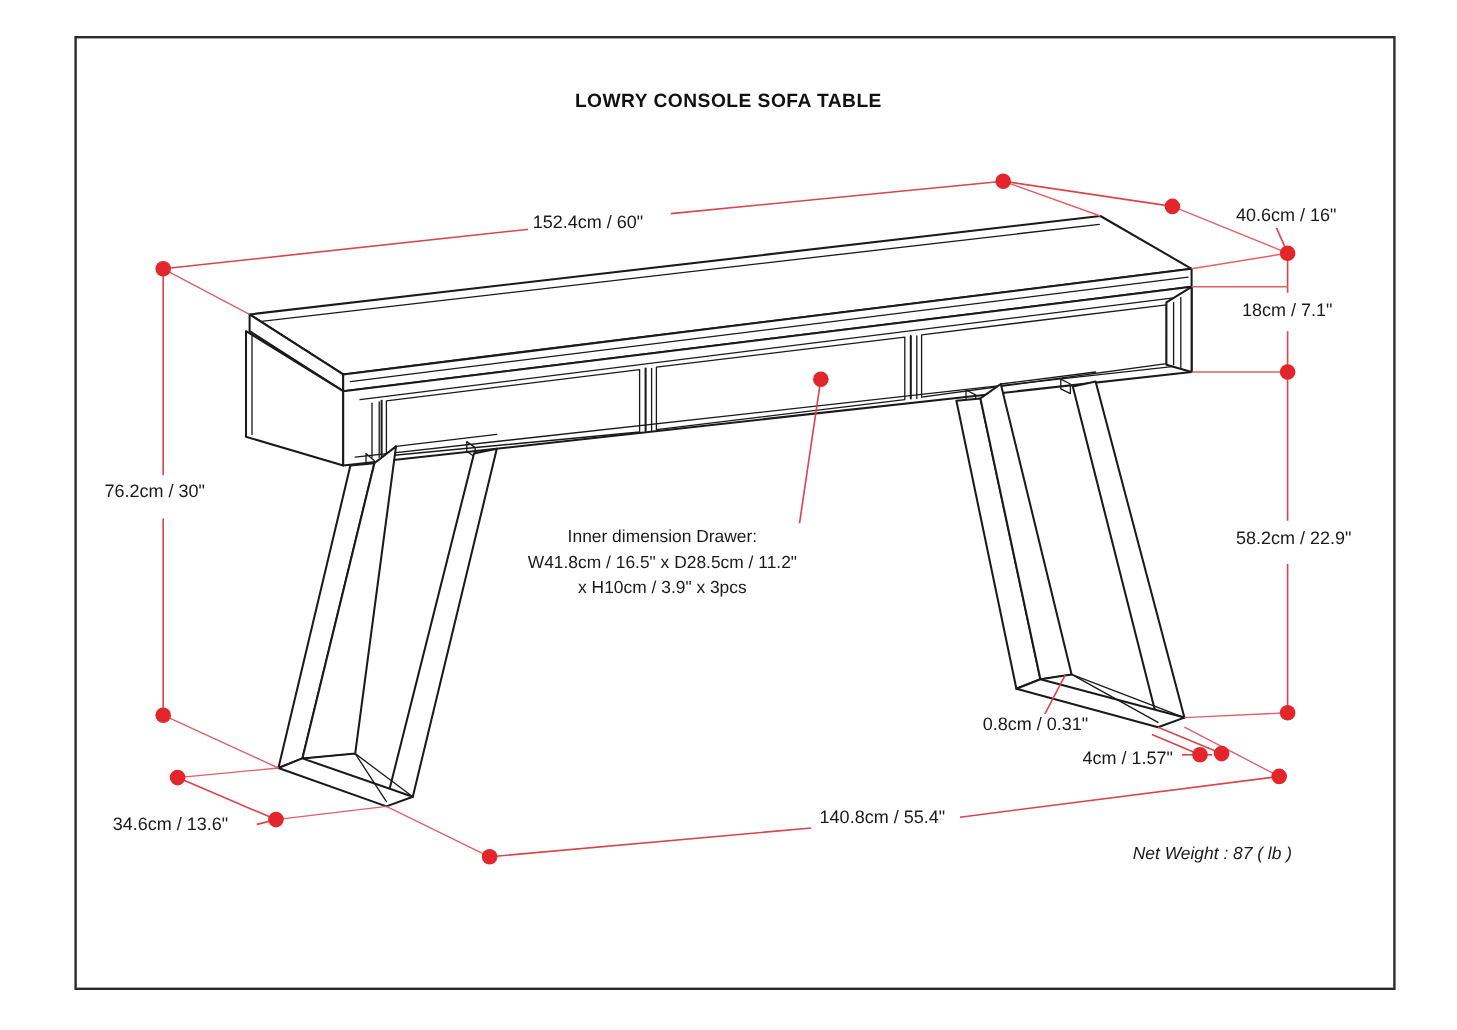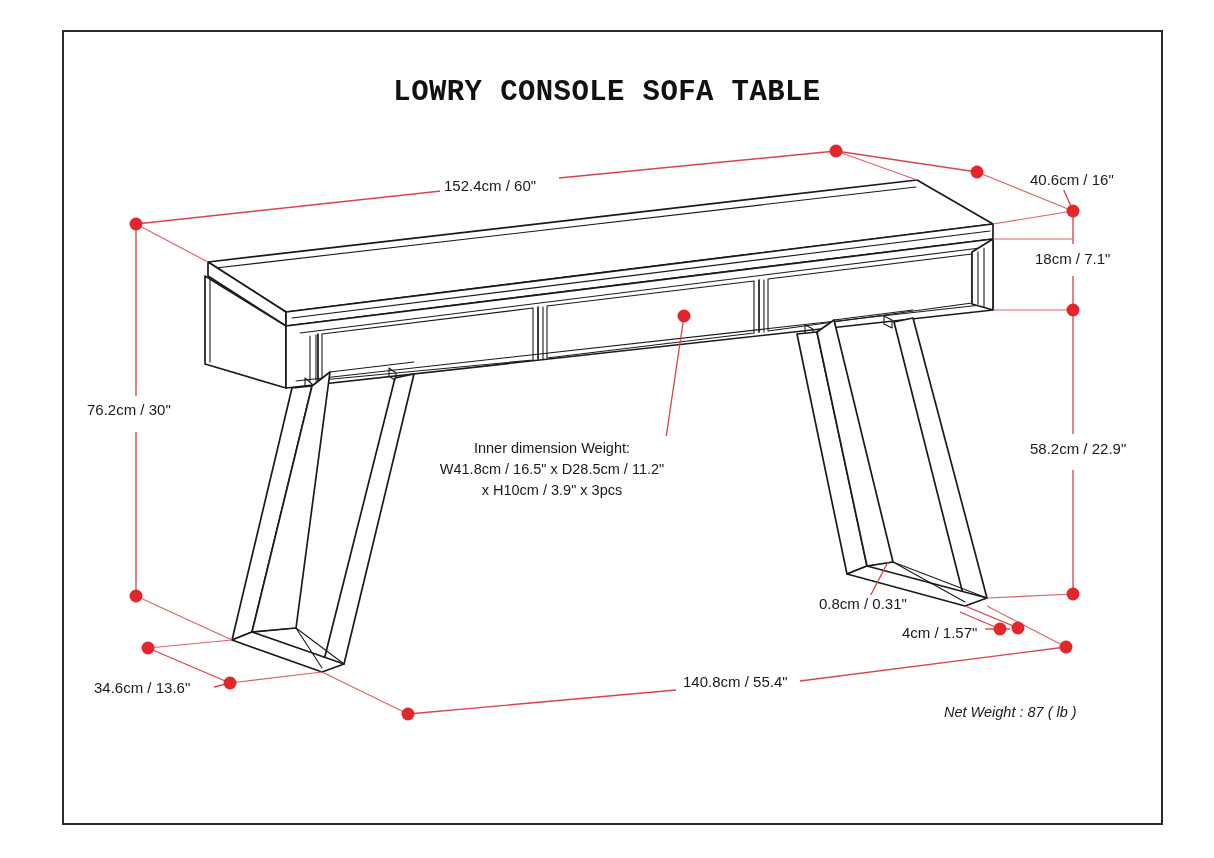--- a/index.html
+++ b/index.html
@@ -44,26 +44,25 @@
     white-space: nowrap;
     background: #ffffff;
     line-height: 1.25;
   }
   #page-title {
     position: absolute;
     left: 0;
     top: 76px;
     width: 1214px;
     text-align: center;
-    font-size: 29px;
+    font-size: 16px;
     font-weight: bold;
     letter-spacing: 0.4px;
     color: #111111;
     background: transparent;
-    font-family: Liberation Mono, monospace;
   }
   .dim-label { font-size: 15px; padding: 0 4px; }
   .note-block {
     font-size: 14.5px;
     text-align: center;
     padding: 2px 5px;
     line-height: 1.45;
   }
   .weight-label { font-size: 14.5px; }
 </style>
@@ -248,20 +247,20 @@
 
   <div class="lbl dim-label" style="left:90px; top:679px;">34.6cm / 13.6"</div>
 
   <div class="lbl dim-label" style="left:679px; top:673px;">140.8cm / 55.4"</div>
 
   <div class="lbl dim-label" style="left:815px; top:595px;">0.8cm / 0.31"</div>
 
   <div class="lbl dim-label" style="left:898px; top:624px;">4cm / 1.57"</div>
 
   <div class="lbl note-block" style="left:427px; top:436px; width:240px;">
-    <div>Inner dimension Weight:</div>
+    <div>Inner dimension Drawer:</div>
     <div>W41.8cm / 16.5" x D28.5cm / 11.2"</div>
     <div>x H10cm / 3.9" x 3pcs</div>
   </div>
 
   <div class="lbl weight-label" style="left:944px; top:703px;font-style:italic;">Net Weight : 87 ( lb )</div>
 
 </div>
 
 </body></html>

